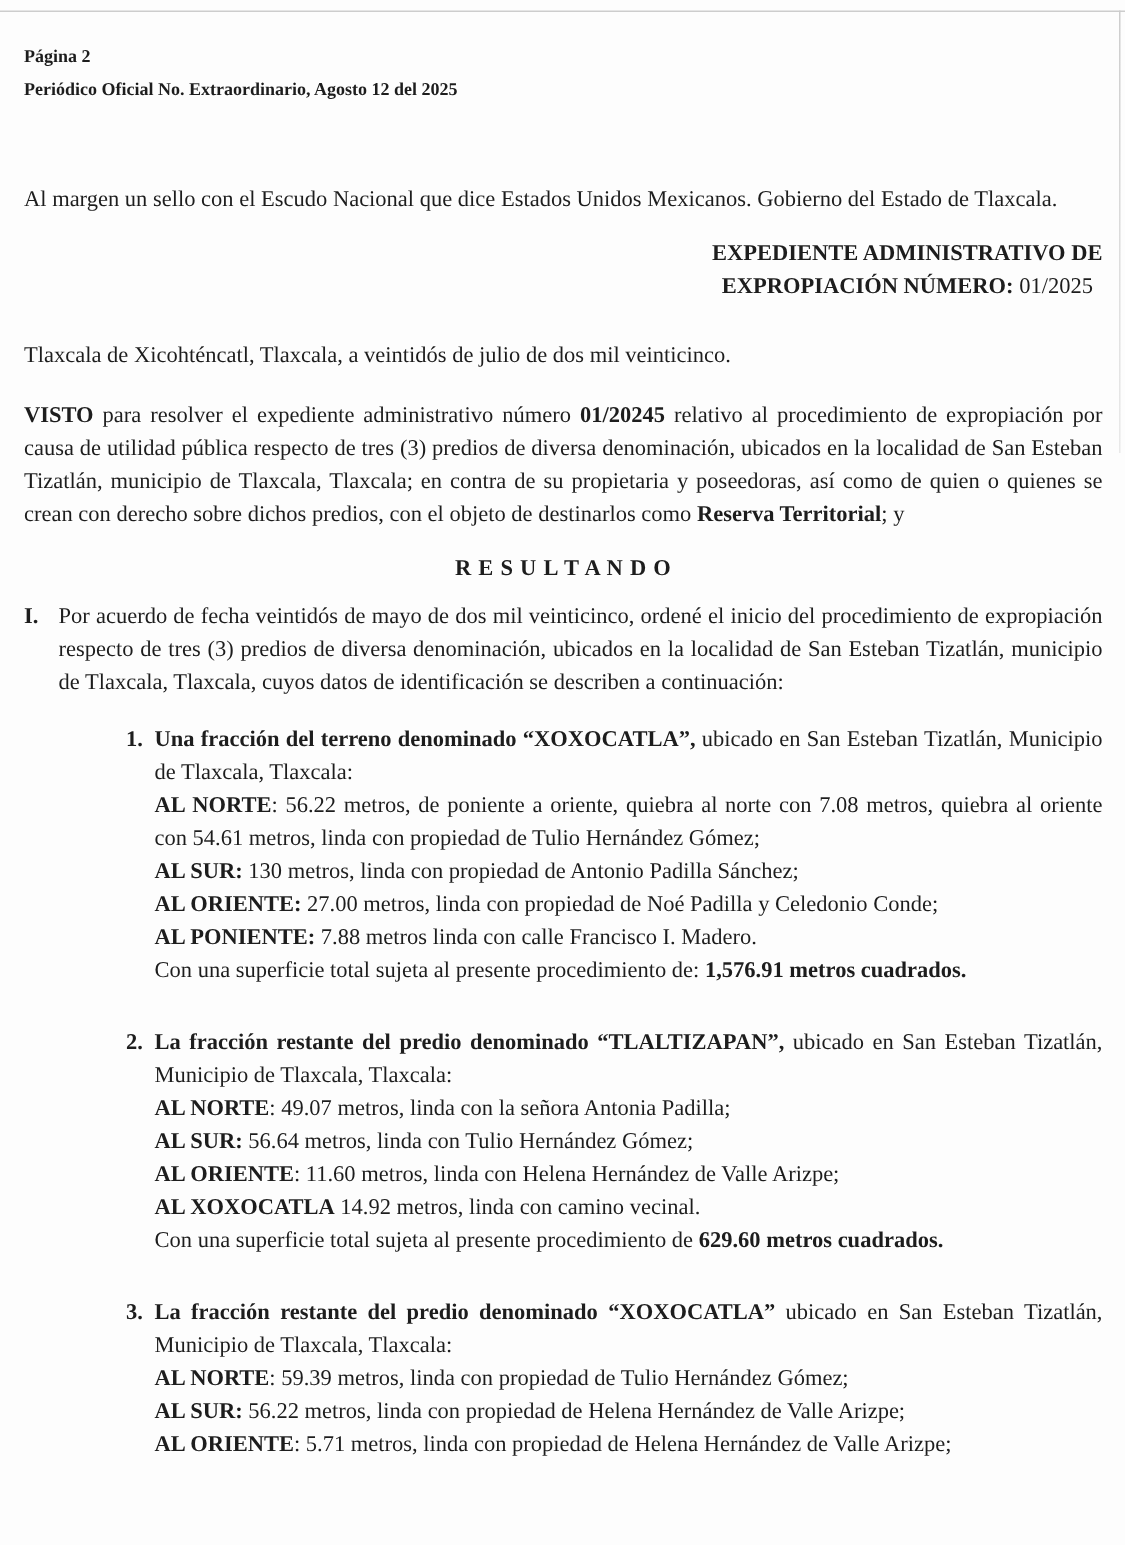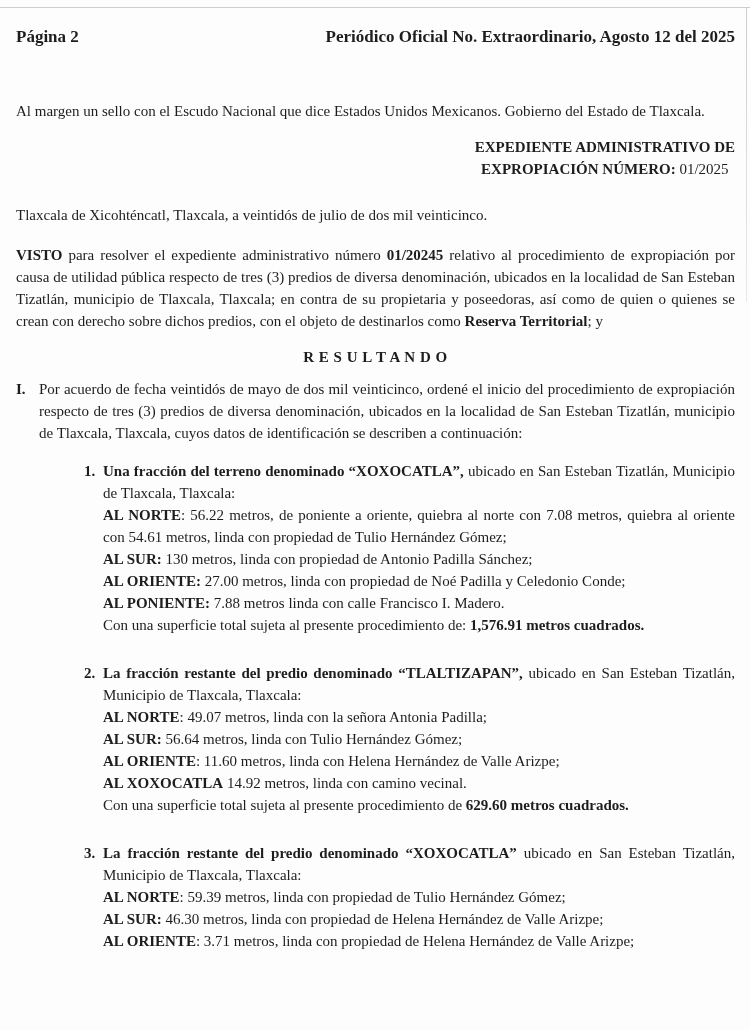--- a/index.html
+++ b/index.html
@@ -7,21 +7,21 @@
   body {
     font-family:"Liberation Serif", serif;
     font-size:15px; line-height:22px;
     color:#1d1d1d; background:#fdfdfd; overflow:hidden;
   }
   .page { position:relative; height:100%; padding:26px 15px 0 16px; }
   .scan-line-top { position:absolute; top:7px; left:0; width:750px; height:1px; background:#cdcdcd; }
   .scan-line-right { position:absolute; top:7px; right:3px; height:295px; width:1px;
     background:linear-gradient(#cdcdcd, #e9e9e9); }
   .just { text-align:justify; }
-  .hdr { display:flex; justify-content:space-between; align-items:baseline; font-weight:bold; font-size:17px; }
+  .hdr { display:flex; justify-content:space-between; align-items:baseline; font-weight:bold; font-size:12px;flex-direction:column; }
   .intro { margin-top:52px; }
   .expediente { width:fit-content; margin-left:auto; text-align:center; font-weight:bold; margin-top:14px; }
   .expediente .case-no { font-weight:normal; }
   .dateline { margin-top:24px; }
   .visto { margin-top:18px; }
   .res-heading { text-align:center; font-weight:bold; margin-top:14px; letter-spacing:0.5px; }
   .roman { display:flex; margin-top:10px; }
   .roman-num { font-weight:bold; width:23px; flex:none; }
   .roman-body { flex:1; }
   .props { margin-top:16px; }
@@ -90,21 +90,21 @@
         <p class="area just"><span>Con una superficie total sujeta al presente procedimiento de </span><b>629.60 metros cuadrados.</b></p>
       </div>
     </div>
 
     <div class="prop">
       <span class="prop-num">3.</span>
       <div class="prop-body">
         <p class="prop-title just"><b>La fracción restante del predio denominado “XOXOCATLA”</b><span> ubicado en San Esteban Tizatlán, Municipio de Tlaxcala, Tlaxcala:</span></p>
         <div class="boundaries">
             <p class="bline just"><b>AL NORTE</b><span>: 59.39 metros, linda con propiedad de Tulio Hernández Gómez;</span></p>
-            <p class="bline just"><b>AL SUR:</b><span> 46.30 metros, linda con propiedad de Helena Hernández de Valle Arizpe;</span></p>
-            <p class="bline just"><b>AL ORIENTE</b><span>: 3.71 metros, linda con propiedad de Helena Hernández de Valle Arizpe;</span></p>
+            <p class="bline just"><b>AL SUR:</b><span> 56.22 metros, linda con propiedad de Helena Hernández de Valle Arizpe;</span></p>
+            <p class="bline just"><b>AL ORIENTE</b><span>: 5.71 metros, linda con propiedad de Helena Hernández de Valle Arizpe;</span></p>
           </div>
 
       </div>
     </div>
   </div>
 
 </div>
 
 </body></html>

